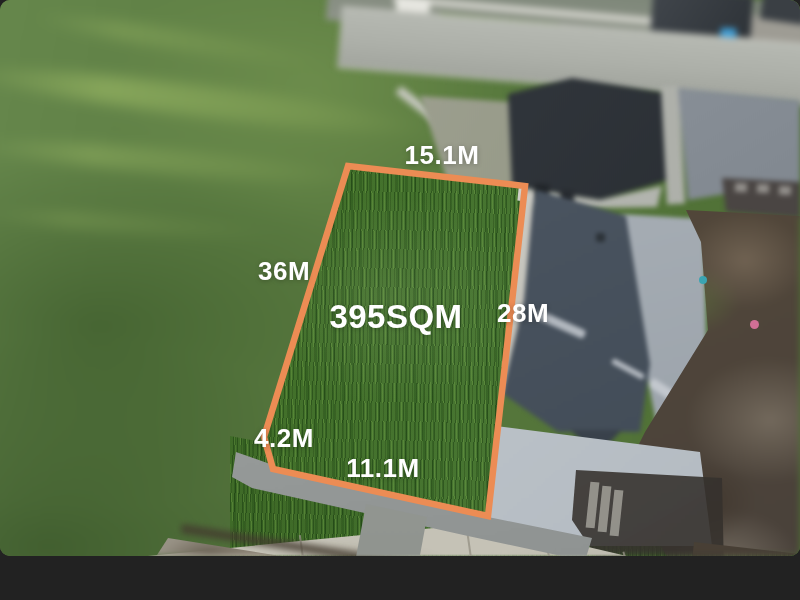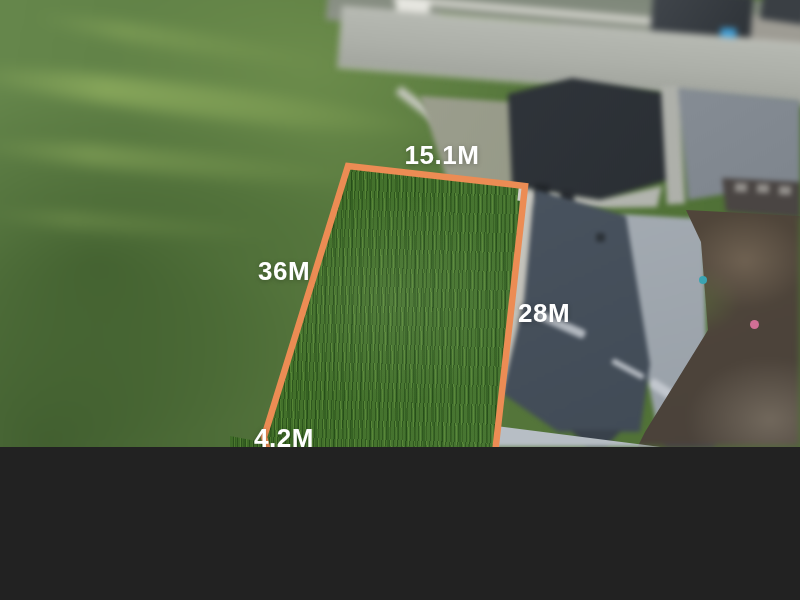--- a/index.html
+++ b/index.html
@@ -1,18 +1,18 @@
 <!DOCTYPE html>
 <html><head>
 <meta charset="utf-8">
 <style>
   html,body{margin:0;padding:0;background:#222;}
   #scene{
-    position:relative;width:800px;height:447px;overflow:hidden;
-    background:#5c7d40;font-family:"Liberation Sans",sans-serif;
+    position:relative;width:800px;height:556px;overflow:hidden;
+    background:#5c7d40;font-family:"Liberation Sans",sans-serif;border-radius:10px;
   }
   .g{position:absolute;inset:0;}                
   .c{position:absolute;inset:0;}                
   .el{position:absolute;}                       
 
   
   #field{filter:blur(7px);}
   #field .base{
     position:absolute;inset:-20px;
     background:
@@ -159,21 +159,21 @@
   
   .dim,.area{
     position:absolute;color:#ffffff;font-weight:600;white-space:nowrap;
     transform:translate(-50%,-50%);text-shadow:0 1px 5px rgba(0,0,0,.25);
     letter-spacing:.5px;}
   .dim{font-size:26px;}
   .area{font-size:33px;}
   #lbl-top{left:442px;top:155px;}
   #lbl-left{left:284px;top:271px;}
   #lbl-area{left:396px;top:317px;}
-  #lbl-right{left:544px;top:313px;}
+  #lbl-right{left:523px;top:313px;}
   #lbl-bl{left:284px;top:438px;}
   #lbl-bottom{left:383px;top:468px;}
 </style>
 </head>
 <body>
 
 <div id="scene">
 
   <div class="g" id="field">
     <div class="base"></div>
@@ -254,16 +254,18 @@
 
   <div class="c" id="lot"></div>
   <div class="el" id="peg"></div>
 
   <svg id="boundary-svg" width="800" height="600" viewBox="0 0 800 600">
     <polygon points="348,166 525,186 488,516 273,469 264,437" fill="none" stroke-width="6.5" stroke-linejoin="miter" stroke="#EC8C54"></polygon>
   </svg>
 
   <div class="dim" id="lbl-top">15.1M</div>
   <div class="dim" id="lbl-left">36M</div>
+  <div class="area" id="lbl-area">395SQM</div>
   <div class="dim" id="lbl-right">28M</div>
   <div class="dim" id="lbl-bl">4.2M</div>
+  <div class="dim" id="lbl-bottom">11.1M</div>
 
 </div>
 
 </body></html>

